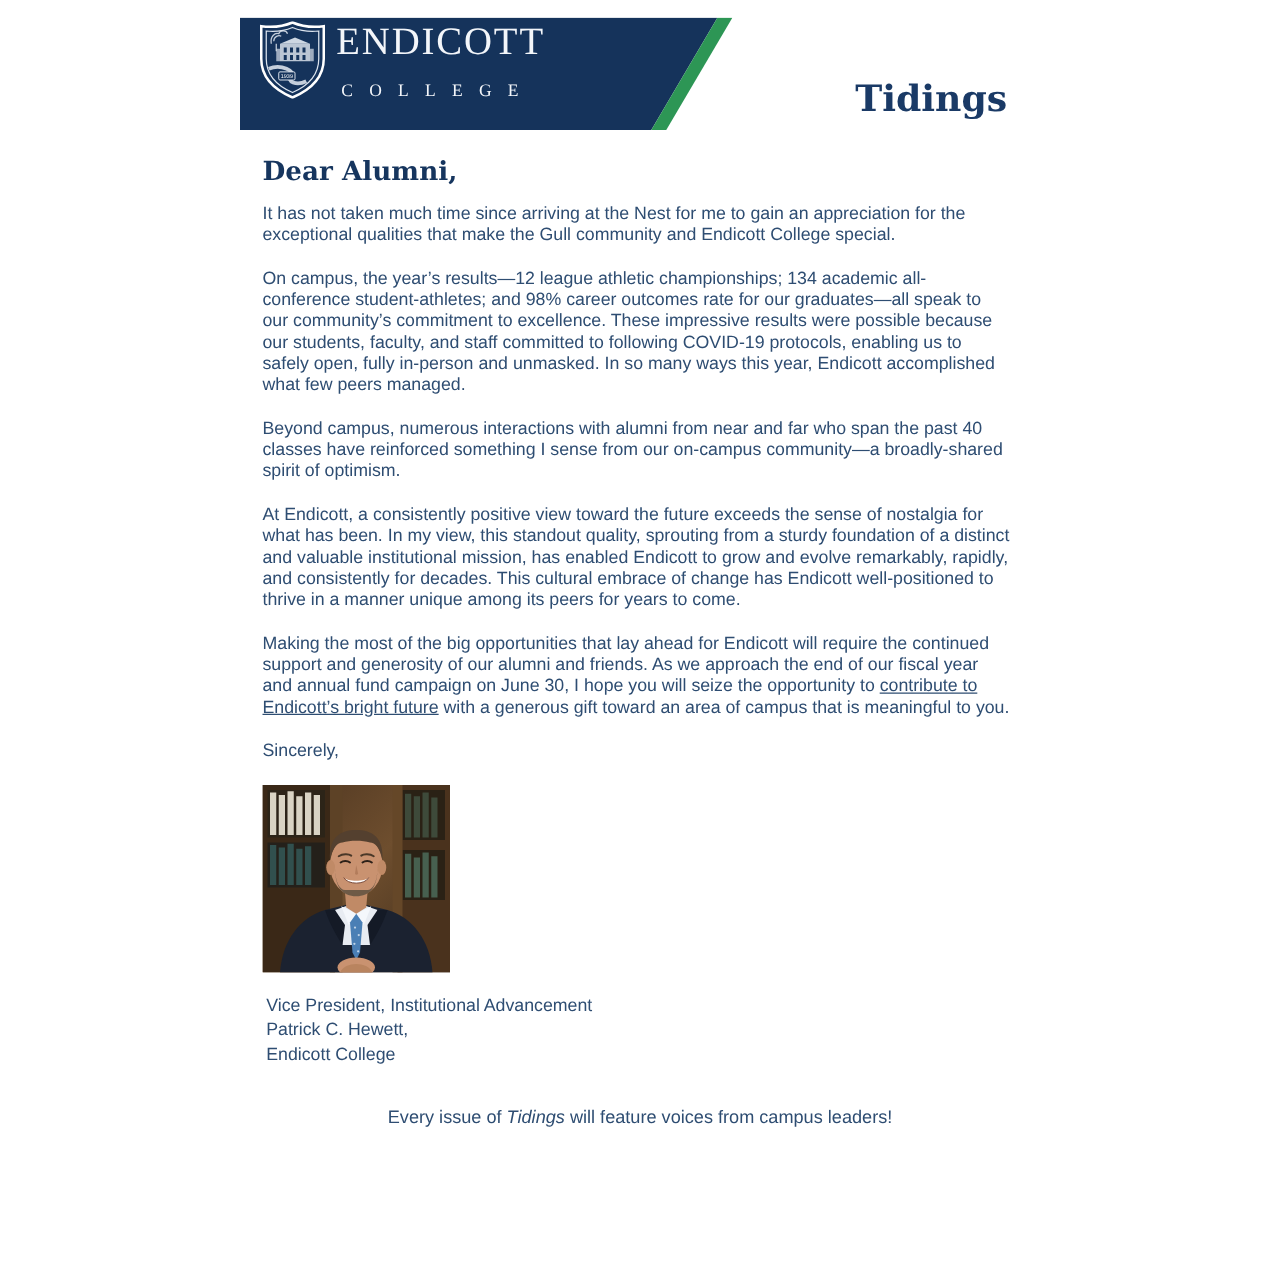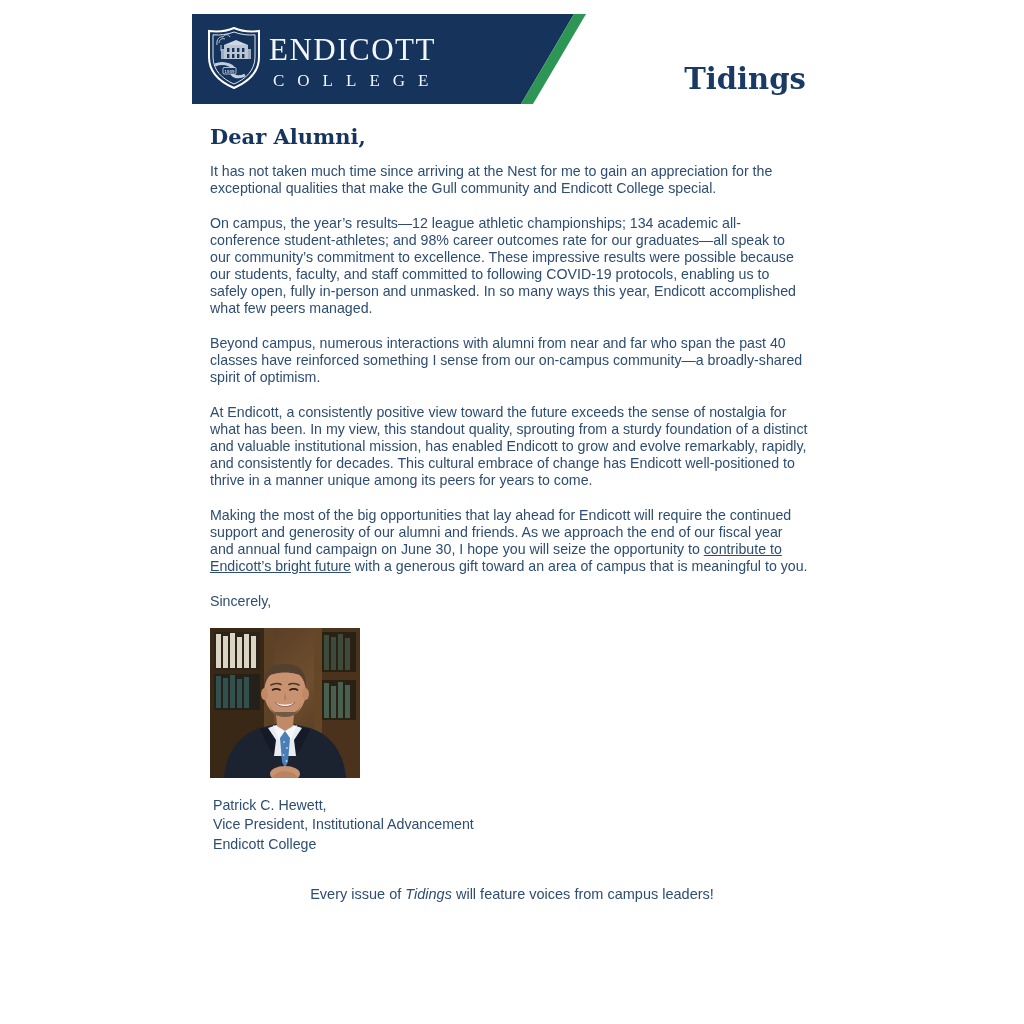--- a/index.html
+++ b/index.html
@@ -29,42 +29,42 @@
     background: #15335B;
     clip-path: polygon(0 0, 382px 0, 329px 90px, 0 90px);
   }
   .banner-green {
     position: absolute; inset: 0;
     background: #2D9655;
     clip-path: polygon(382px 0, 394px 0, 341px 90px, 329px 90px);
   }
   .logo-lockup {
     position: absolute;
-    left: 15px; top: 13px;
+    left: 15px; top: 3px;
     display: flex;
-    align-items: flex-end;
+    align-items: flex-start;
     gap: 8px;
     z-index: 2;
   }
   .shield { width: 54px; height: 62px; display: block; }
   .wordmark { color: #f3f6fa; }
   .wordmark .line1 {
     font-family: "Liberation Serif", serif;
     font-size: 31px;
     letter-spacing: 1.5px;
     font-weight: 400;
     line-height: 32px;
     white-space: nowrap;
   }
   .wordmark .line2 {
     font-family: "Liberation Serif", serif;
-    font-size: 17px;
+    font-size: 14px;
     letter-spacing: 13px;
     line-height: 17px;
-    margin-top: 6px;
+    margin-top: 16px;
     padding-left: 4px;
     white-space: nowrap;
   }
   .newsletter-title {
     position: absolute;
     left: 458px; top: 48px;
     width: 190px;
     font-family: "DejaVu Serif", serif;
     font-weight: 700;
     font-size: 29px;
@@ -264,22 +264,22 @@
 
         <path d="M65 74 C68 80 82 80 85 74 C82 77.5 68 77.5 65 74 Z" fill="#ffffff"></path>
         <path d="M65 74 C68 80 82 80 85 74" stroke="#7a4a3a" stroke-width="0.8" fill="none"></path>
 
         <ellipse cx="75" cy="146" rx="15" ry="8" fill="#c99270"></ellipse>
         <path d="M62 150 C66 141 84 141 88 150 Z" fill="#b9845f"></path>
       </g>
     </svg>
 
     <div class="signature">
+      <p>Vice President, Institutional Advancement</p>
       <p>Patrick C. Hewett,</p>
-      <p>Vice President, Institutional Advancement</p>
       <p>Endicott College</p>
     </div>
   </div>
 
   <div class="footer">
     <div><span>Every issue of </span><span class="italic">Tidings</span><span> will feature voices from campus leaders!</span></div>
 
   </div>
 
 </div>

